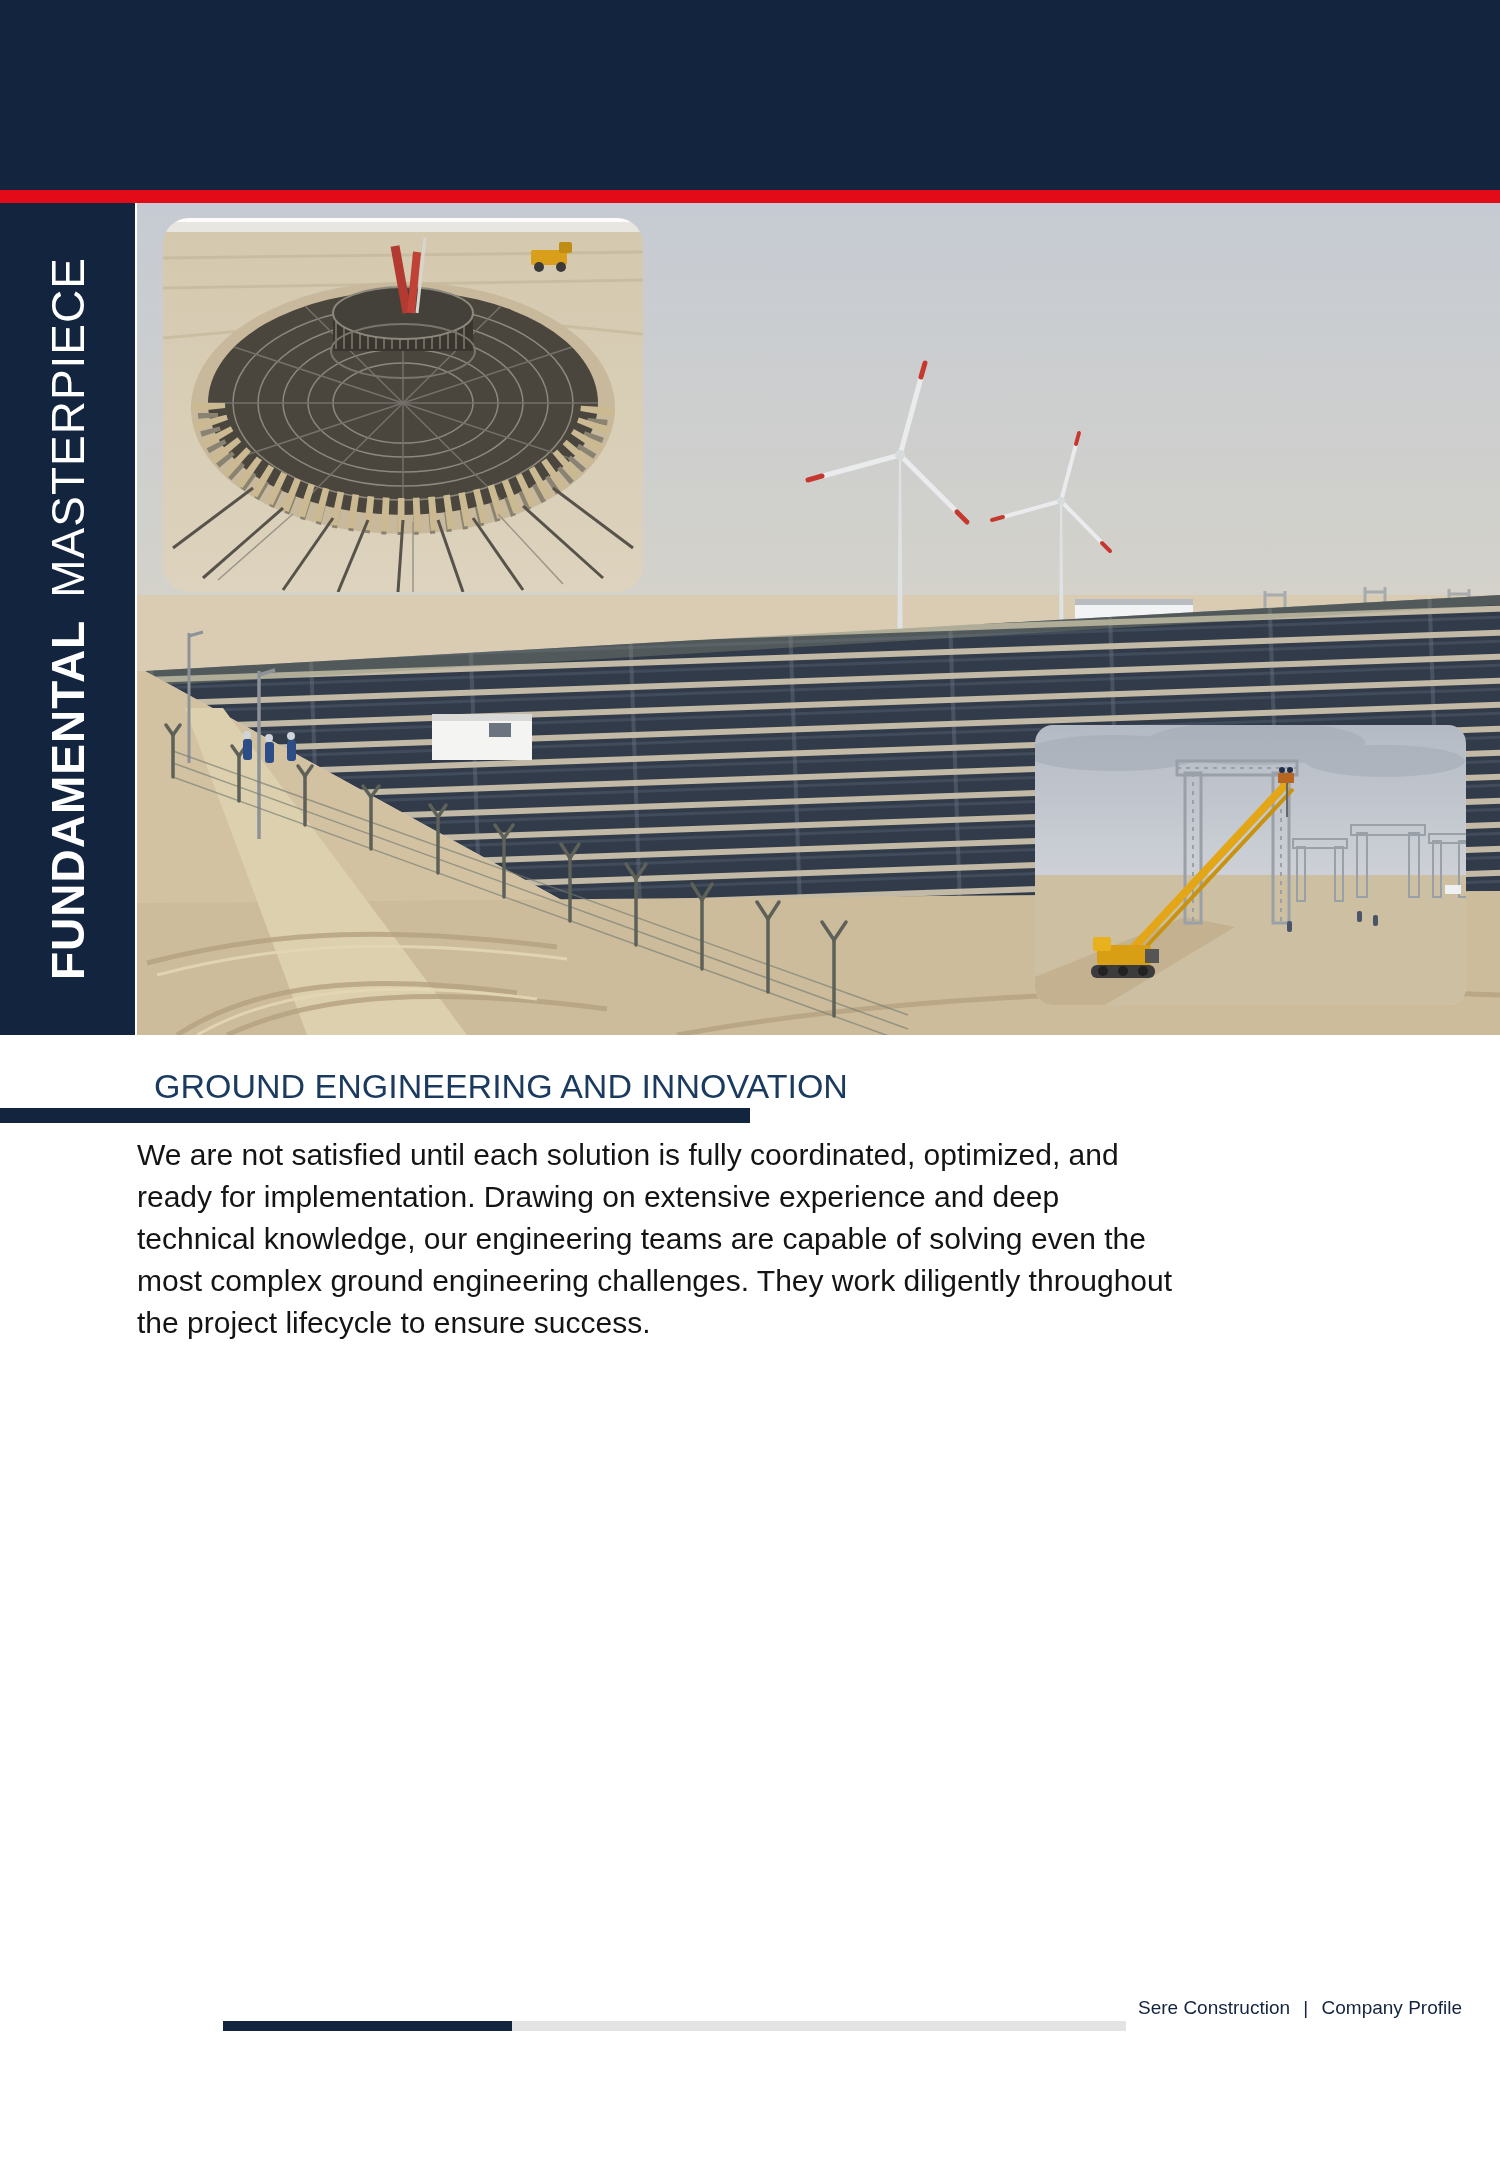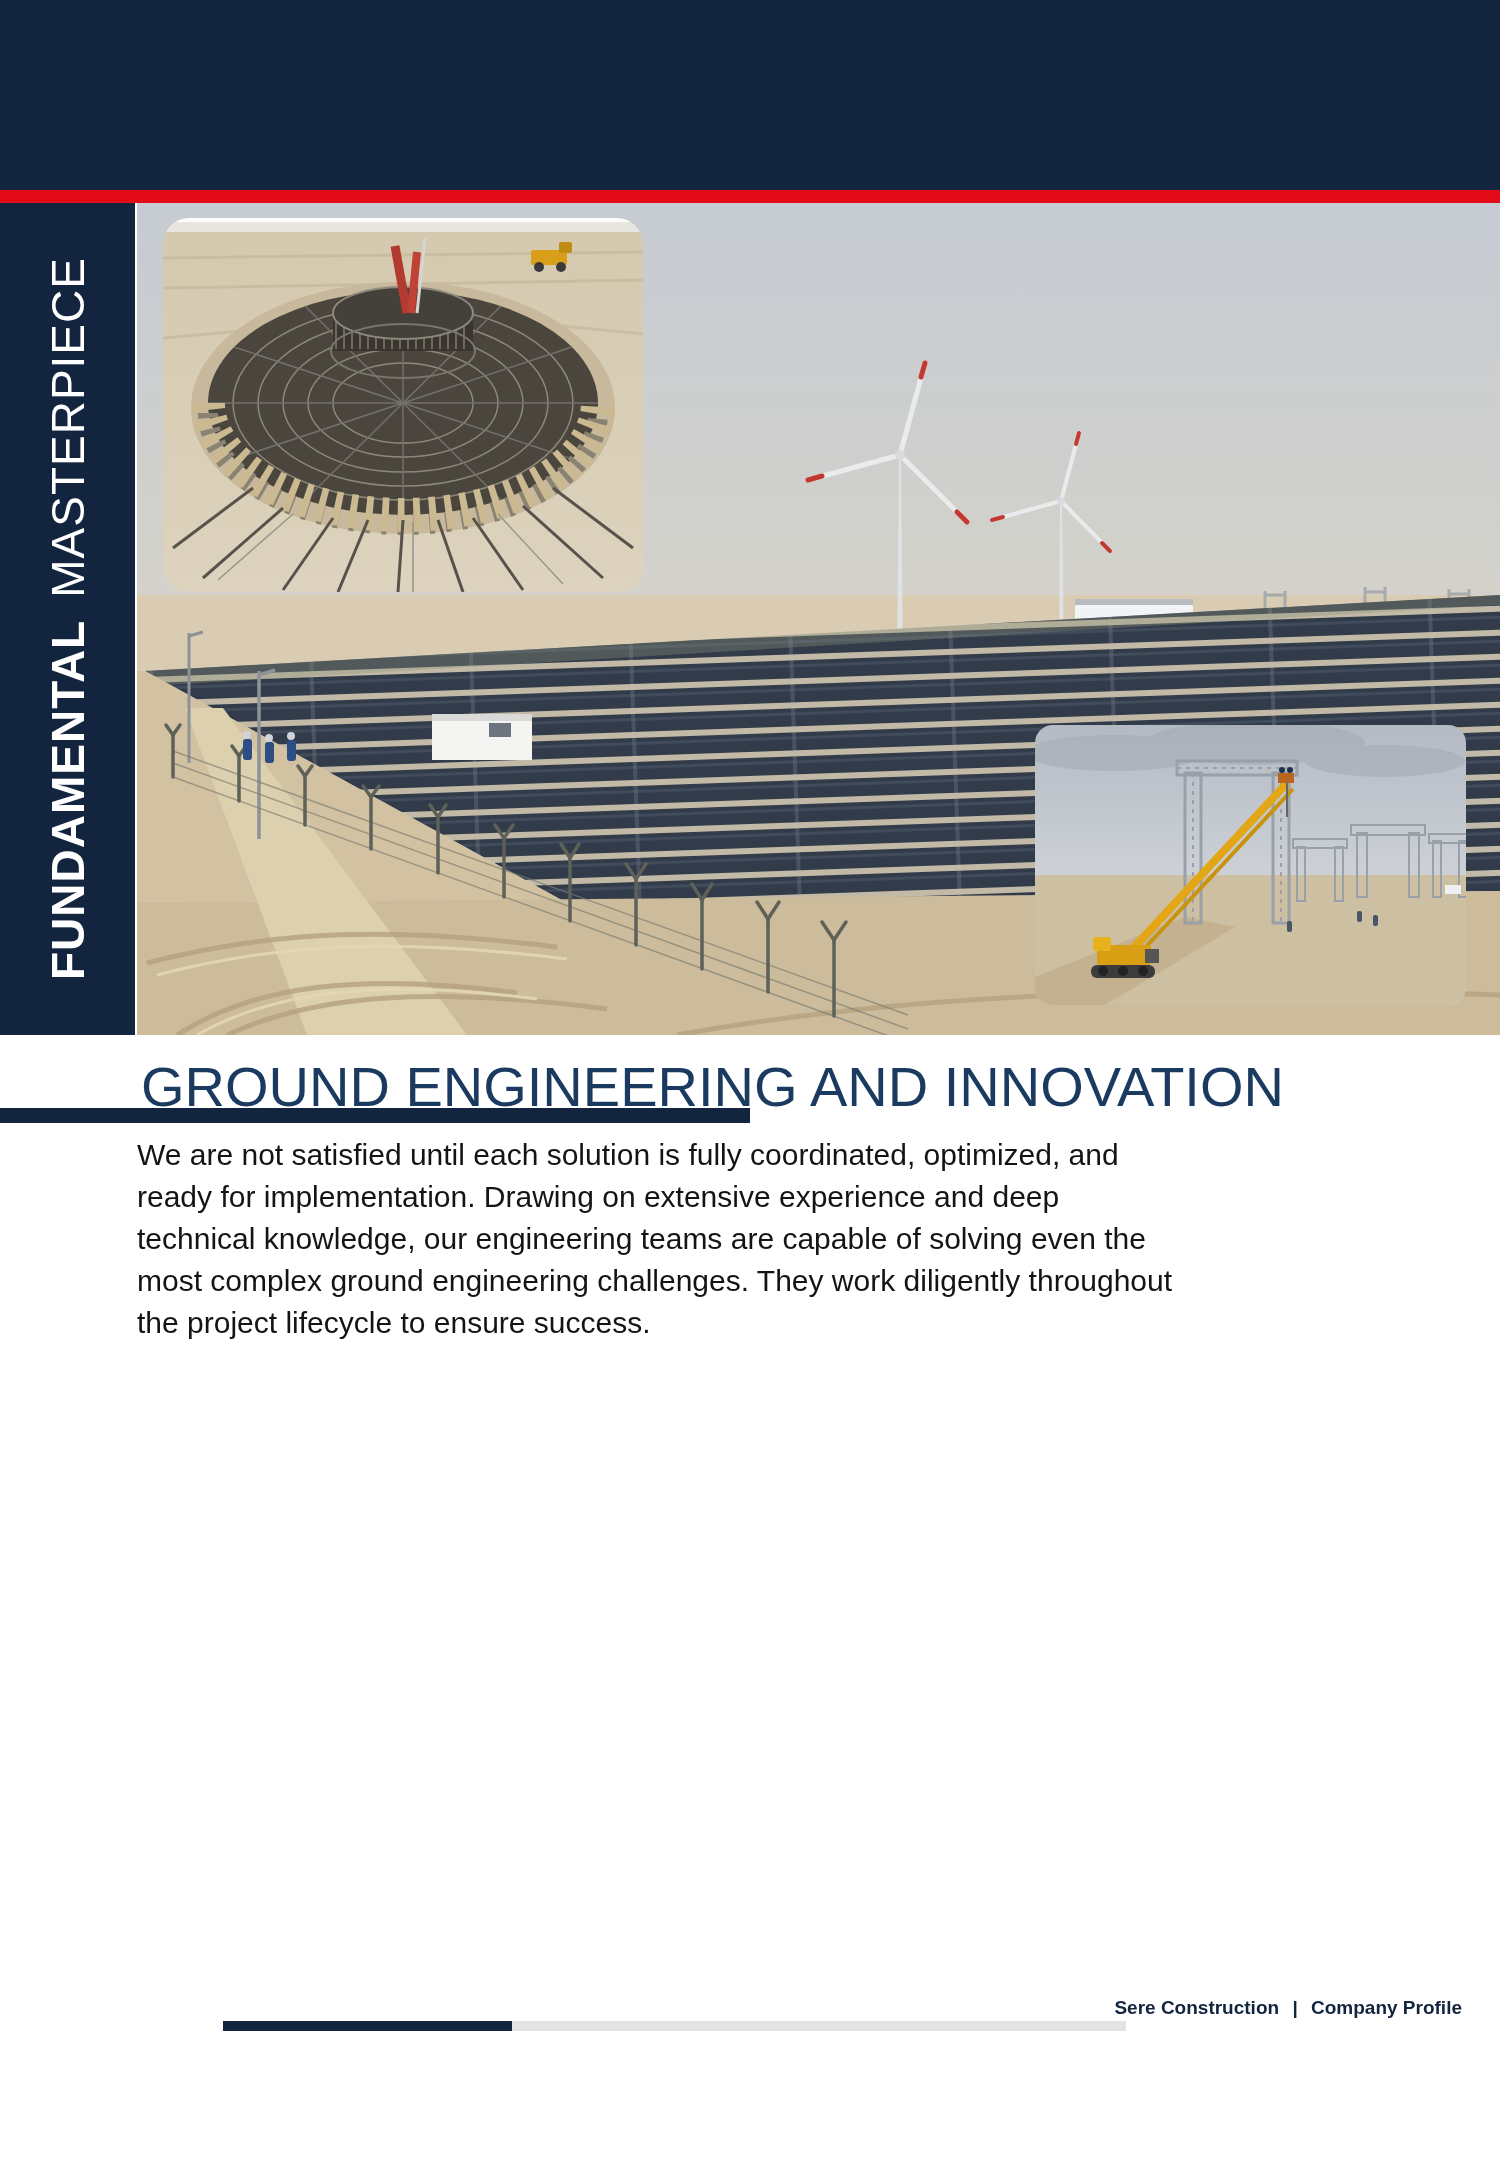--- a/index.html
+++ b/index.html
@@ -25,32 +25,32 @@
   .w-reg{font-weight:400;}
   .photo{
     position:absolute;left:137px;top:203px;width:1363px;height:832px;margin:0;
     overflow:hidden;background:#ccd1d8;
   }
   .photo > svg{position:absolute;left:0;top:0;}
   .inset{position:absolute;margin:0;overflow:hidden;}
   .inset1{left:26px;top:15px;width:480px;height:374px;border-radius:26px;}
   .inset2{left:898px;top:522px;width:431px;height:280px;border-radius:18px;}
   .section-heading{
-    position:absolute;left:137px;top:1050px;margin:4px;
-    font-size:56px;font-weight:500;color:var(--heading);letter-spacing:0;
+    position:absolute;left:137px;top:1050px;margin:17px;
+    font-size:34px;font-weight:500;color:var(--heading);letter-spacing:0;
   }
   .rule{position:absolute;left:0;top:1108px;width:750px;height:15px;background:var(--navy);}
   .bodytext{position:absolute;left:137px;top:1134px;width:1320px;color:var(--text);}
   .bodytext p{margin:0 0 46px 0;font-size:30px;line-height:42px;white-space:pre-line;}
   .bodytext p.lead{font-weight:700;margin-bottom:24px;}
   .footer-line{position:absolute;left:223px;top:2021px;height:10px;width:903px;font-size:0;}
   .f-navy{display:inline-block;width:289px;height:10px;background:var(--navy);vertical-align:top;}
   .f-gray{display:inline-block;width:614px;height:10px;background:var(--footer_gray);vertical-align:top;}
   .footer-text{
-    position:absolute;right:38px;top:1997px;font-size:19px;font-weight:700;
+    position:absolute;right:38px;top:1997px;font-size:19px;font-weight:400;
     color:var(--navy);white-space:nowrap;text-align:center;
   }
   .footer-text .sep{margin:0 8px;}
 </style>
 </head>
 <body>
 
 <div class="page">
 
   <div class="topbar"></div>

